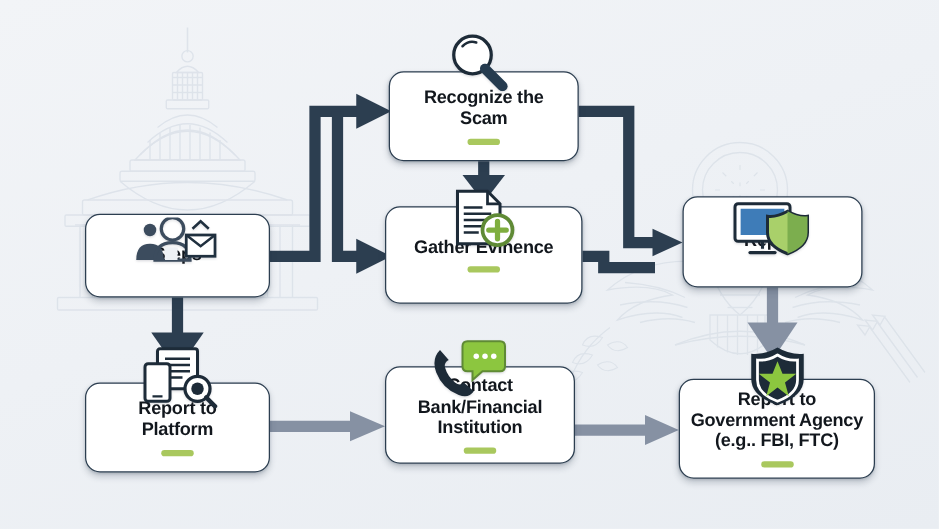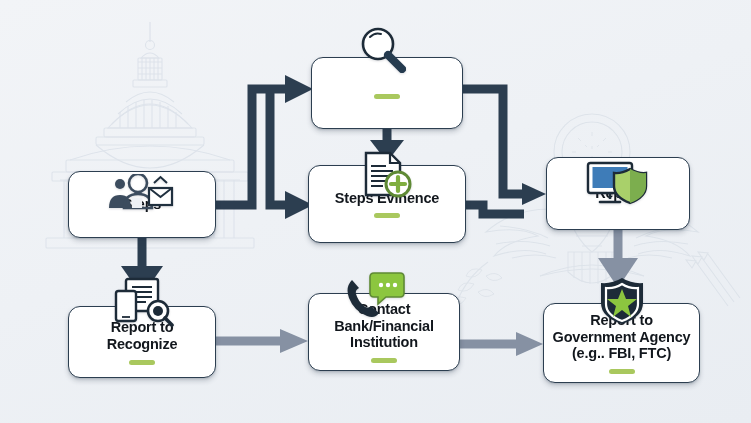--- a/index.html
+++ b/index.html
@@ -258,36 +258,38 @@
     <path d="M24 8 q8 5 16 4 v16 q0 11 -16 17 q-16 -6 -16 -17 v-16 q8 1 16 -4 z" fill="none" stroke="#ffffff" stroke-width="2.2"></path>
     <polygon points="24,13 28,23 39,23 30,30 33,41 24,34 15,41 18,30 9,23 20,23" fill="#8cc63f"></polygon>
   </svg>
 
   <div class="node no-accent" style="left:68px; top:171px; width:148px; height:67px;">
     <div class="node-label">Steps</div>
 
   </div>
 
   <div class="node" style="left:311px; top:57px; width:152px; height:72px;">
+    <div class="node-label">Recognize the
+Scam</div>
     <div class="accent-bar"></div>
   </div>
 
   <div class="node" style="left:308px; top:165px; width:158px; height:78px;">
-    <div class="node-label">Steps Evinence</div>
+    <div class="node-label">Gather Evinence</div>
     <div class="accent-bar"></div>
   </div>
 
   <div class="node no-accent" style="left:546px; top:157px; width:144px; height:73px;">
     <div class="node-label">Report</div>
 
   </div>
 
   <div class="node" style="left:68px; top:306px; width:148px; height:72px;">
     <div class="node-label">Report to
-Recognize</div>
+Platform</div>
     <div class="accent-bar"></div>
   </div>
 
   <div class="node" style="left:308px; top:293px; width:152px; height:78px;">
     <div class="node-label">Contact
 Bank/Financial
 Institution</div>
     <div class="accent-bar"></div>
   </div>
 

